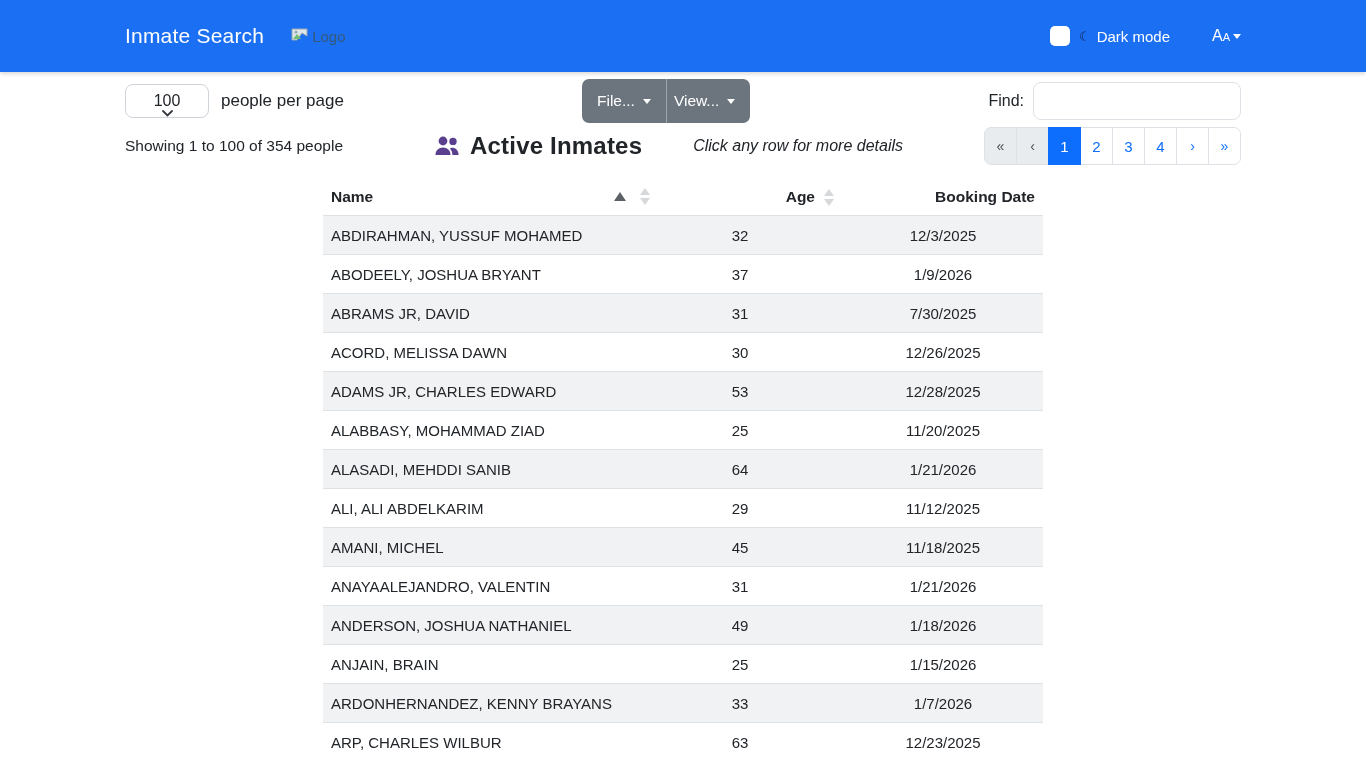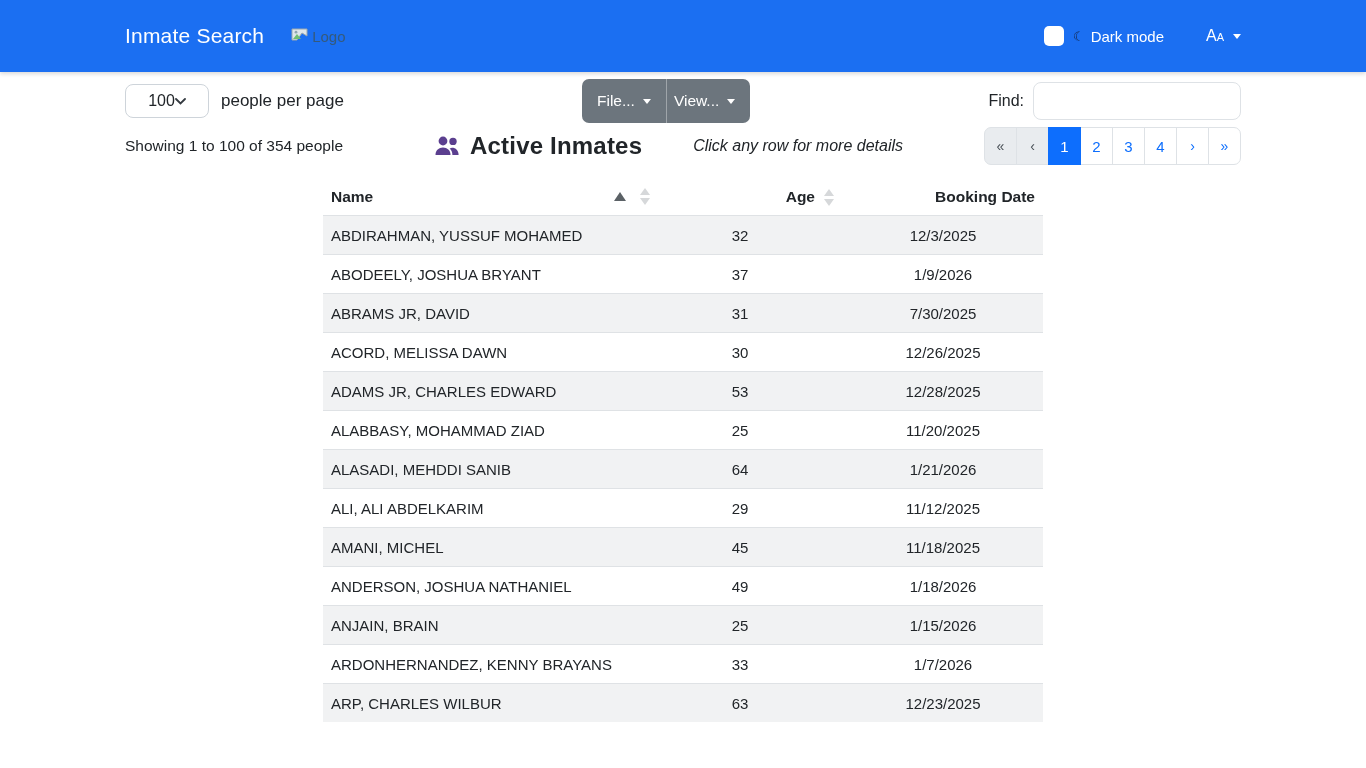--- a/index.html
+++ b/index.html
@@ -22,35 +22,35 @@
   .brand { color: #ffffff; font-size: 21px; font-weight: 500; letter-spacing: .2px; cursor: pointer; }
   .logo-wrap { display: inline-flex; align-items: center; gap: 2px; }
   .logo-alt { color: #355a7c; font-size: 15px; }
   .nav-right { display: flex; align-items: center; }
   .dm-checkbox {
     width: 20px; height: 20px; background: #ffffff;
     border-radius: 5px; display: inline-block; cursor: pointer;
   }
   .moon { color: #14213d; font-size: 13px; margin: 0 6px 0 9px; line-height: 1; }
   .dm-label { color: #ffffff; font-size: 15px; }
-  .font-dd { margin-left: 42px; color: #ffffff; font-size: 16px; display: inline-flex; align-items: center; gap: 9px; cursor: pointer; }
+  .font-dd { margin-left: 42px; color: #ffffff; font-size: 16px; display: inline-flex; align-items: center; gap: 3px; cursor: pointer; }
   .font-dd .txt { font-variant: small-caps; font-weight: 500; }
   .caret {
     width: 0; height: 0; display: inline-block;
     border-left: 4.5px solid transparent; border-right: 4.5px solid transparent;
     border-top: 5px solid #ffffff;
   }
 
   
   .controls-row { margin-top: 9px; display: flex; align-items: center; justify-content: space-between; height: 40px; }
   .ctrl-left { display: flex; align-items: center; gap: 12px; }
   .select-box {
     width: 84px; height: 34px; border: 1px solid #ced4da; border-radius: 8px;
-    display: inline-flex; align-items: center; justify-content: center;
-    padding: 0 12px; font-size: 16px; cursor: pointer; background: #fff;
+    display: inline-flex; align-items: center; justify-content: flex-end;
+    padding: 0 12px; font-size: 16px; cursor: pointer; background: #fff; flex-direction: column;
   }
   .select-chevron { width: 11px; height: 7px; }
   .per-page-label { font-size: 17px; color: #212529; }
   .btn-group { display: inline-flex; border-radius: 7px; overflow: hidden; }
   .btn-sec {
     background: #6c757d; color: #ffffff; border: none; height: 44px;
     padding: 0 15px; font-size: 15.5px; font-family: inherit;
     display: inline-flex; align-items: center; gap: 8px; cursor: pointer;
   }
   .btn-sec + .btn-sec { border-left: 1px solid rgba(255,255,255,.35); padding-left: 7px; }
@@ -268,20 +268,25 @@
       <td class="age">29</td>
       <td class="date">11/12/2025</td>
     </tr>
 
     <tr>
       <td class="name">AMANI, MICHEL</td>
       <td class="age">45</td>
       <td class="date">11/18/2025</td>
     </tr>
 
+    <tr>
+      <td class="name">ANAYAALEJANDRO, VALENTIN</td>
+      <td class="age">31</td>
+      <td class="date">1/21/2026</td>
+    </tr>
 
     <tr>
       <td class="name">ANDERSON, JOSHUA NATHANIEL</td>
       <td class="age">49</td>
       <td class="date">1/18/2026</td>
     </tr>
 
     <tr>
       <td class="name">ANJAIN, BRAIN</td>
       <td class="age">25</td>

